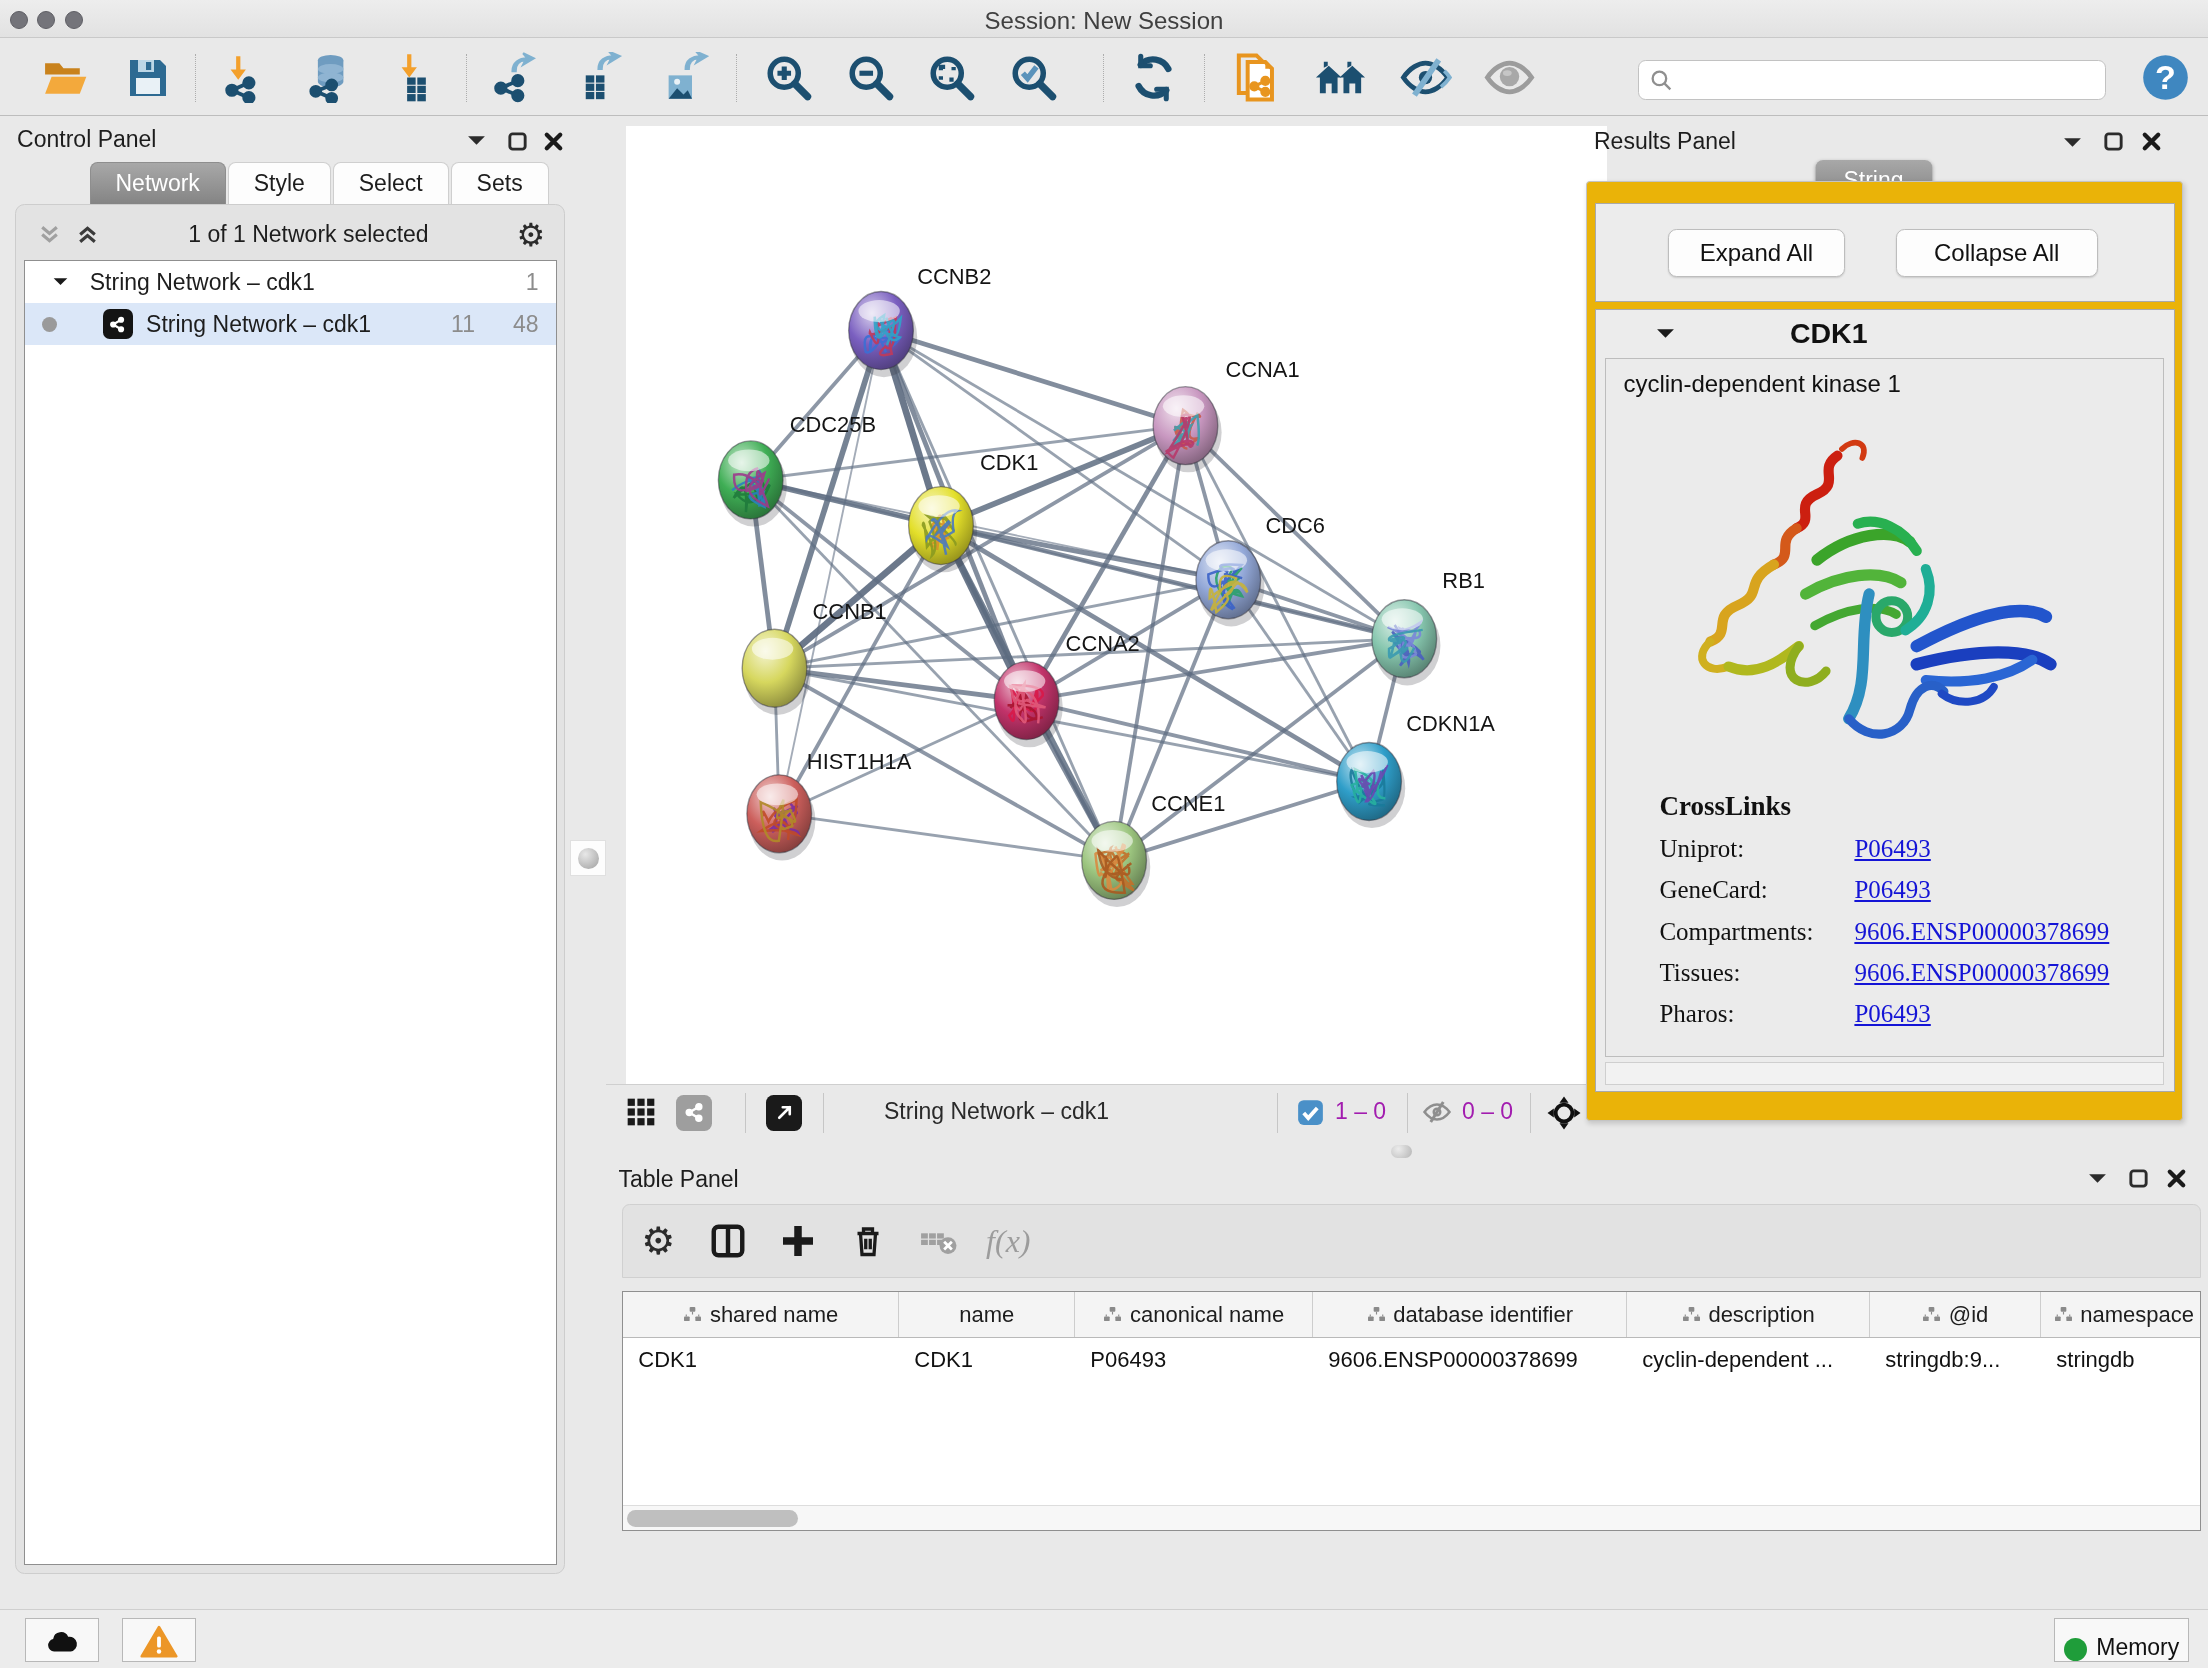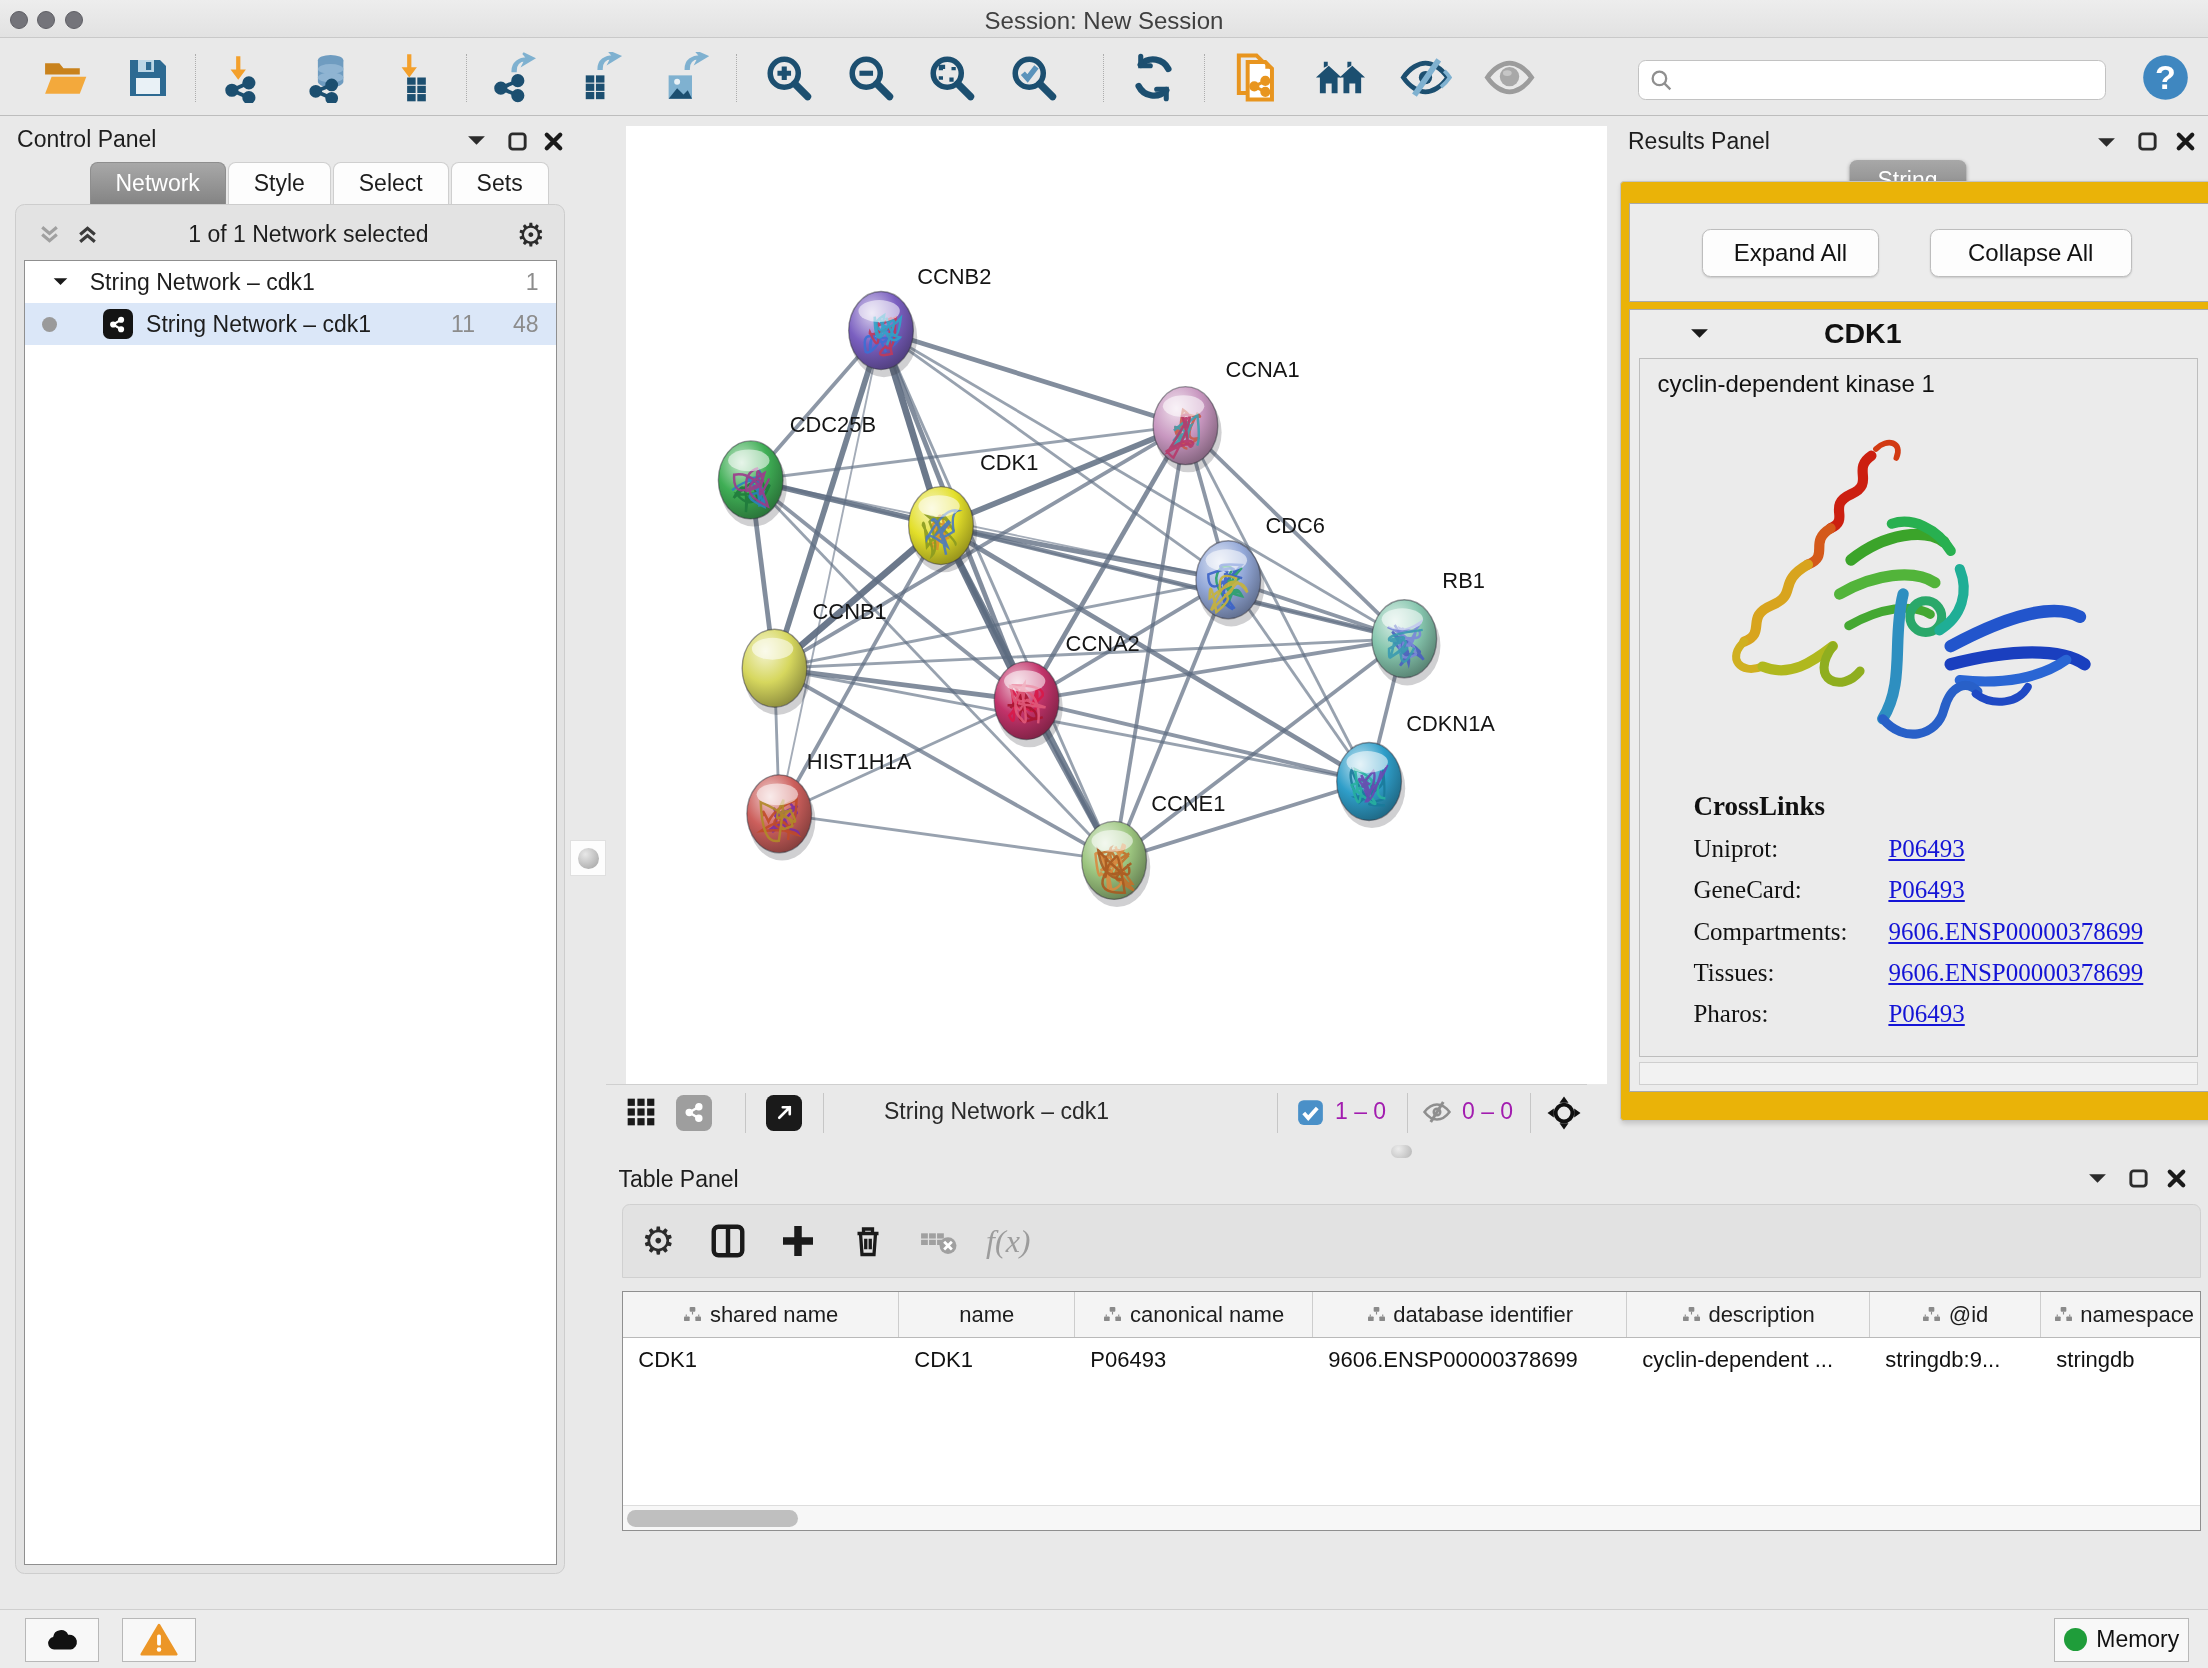--- a/index.html
+++ b/index.html
@@ -59,21 +59,21 @@
 
   
   .grip-square { position:absolute; width:36px; height:36px; background:#fdfdfd;
                  border:1px solid #e0e0e0; display:flex; align-items:center; justify-content:center; }
   .grip-dot { width:21px; height:21px; border-radius:50%;
               background:radial-gradient(circle at 35% 30%, #e8e8e8, #9f9f9f); }
   .hgrip { position:absolute; width:21px; height:13.3px; border-radius:7.6px;
            background:radial-gradient(circle at 35% 30%, #ececec, #b5b5b5); }
 
   
-  #results-panel { position:absolute; left:1607px; top:122px; width:601px; height:1016px; }
+  #results-panel { position:absolute; left:1573px; top:122px; width:601px; height:1016px; }
   #rp-tab { position:absolute; left:50%; transform:translateX(-50%); top:38px; height:40px; padding:0 28.5px;
             background:linear-gradient(#a8a8a8,#848484); color:#fff; font-size:23px;
             border-radius:7.6px; display:flex; align-items:center; box-shadow:0 1.9px 3.8px rgba(0,0,0,.25); }
   #rp-outer { position:absolute; left:13.3px; top:59px; width:597px; height:940px;
               background:#eab308; border:1px solid #c4c4c4; border-radius:3.8px;
               box-shadow:1.9px 2.9px 5.7px rgba(0,0,0,.15); }
   #rp-buttons-card { position:absolute; left:7.6px; top:21px; right:7.6px; height:99px;
                      border:1px solid #a9a9a9; background:#ececec; }
   .rp-btn { position:absolute; top:25px; height:48px; background:#fdfdfd; border:1px solid #bdbdbd;
             border-radius:8.6px; font-size:24px; color:#111; display:flex; align-items:center;
@@ -114,21 +114,21 @@
   .tp-tab { height:44px; padding:0 28.5px; font-size:24px; display:flex; align-items:center;
             background:#fdfdfd; border:1px solid #d6d6d6; color:#111; }
   .tp-tab.selected { background:linear-gradient(#a8a8a8,#848484); color:#fff;
                      border-color:#8e8e8e; border-radius:8.6px 0 0 8.6px; }
   .tp-tab:last-child { border-radius:0 8.6px 8.6px 0; }
 
   
   #bottombar { position:absolute; left:0; top:1609px; width:2208px; height:59px;
                background:#ececec; border-top:1px solid #cfcfcf; }
   .bb-btn { position:absolute; top:7.6px; height:44px; background:#f8f8f8;
-            border:1.9px solid #b8b8b8; display:flex; align-items:center; justify-content:center; }
+            border:1.9px solid #b8b8b8; display:flex; align-items:flex-end; justify-content:center; }
   #memory-btn { right:19px; width:135px; gap:9.5px; }
   #memory-dot { width:23px; height:23px; border-radius:50%; background:#1f9d3a; }
   #memory-label { font-size:23px; color:#111; }
 
   .glyph { display:inline-flex; align-items:center; justify-content:center; }
 </style>
 </head>
 <body>
 
 <div id="app">

